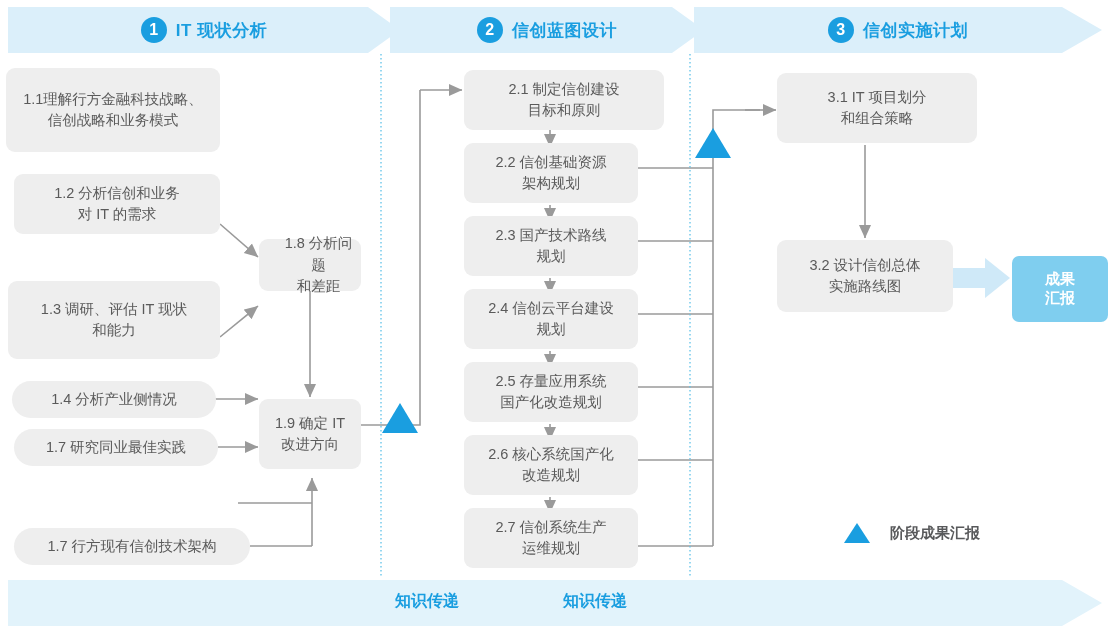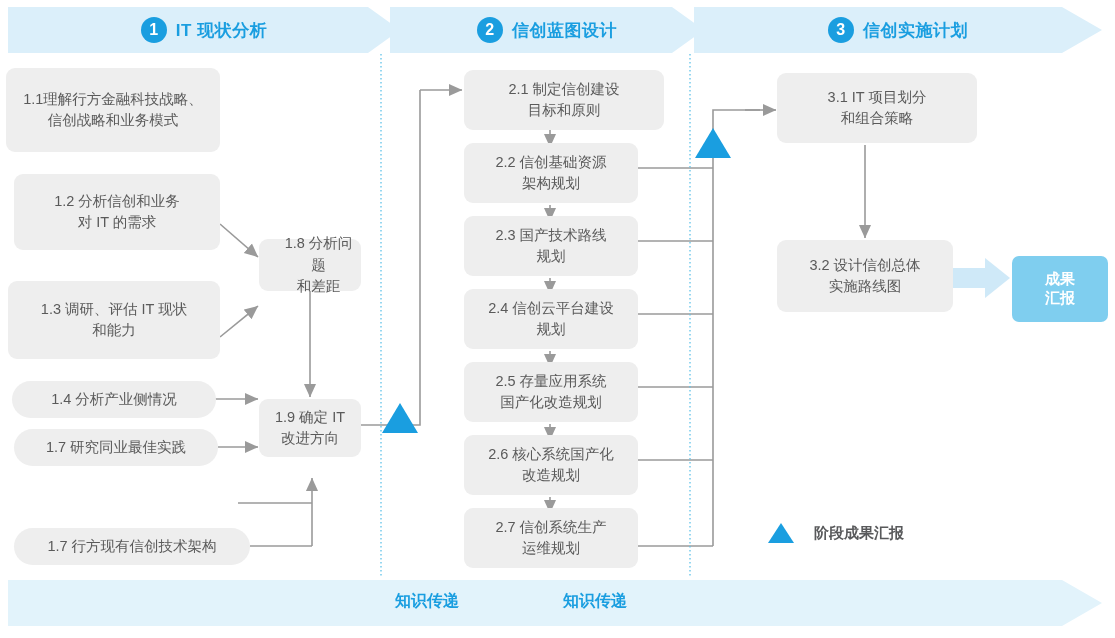--- a/index.html
+++ b/index.html
@@ -149,43 +149,43 @@
     </div>
   </div>
   <div class="phase" style="left:694px;width:408px;">
     <div class="inner">
       <span class="num">3</span>
       <span class="ptitle">信创实施计划</span>
     </div>
   </div>
 
   <div class="box" style="left:6px;top:68px;width:214px;height:84px;">1.1理解行方金融科技战略、<br>信创战略和业务模式</div>
-  <div class="box" style="left:14px;top:174px;width:206px;height:76px;">1.2 分析信创和业务<br>对 IT 的需求</div>
+  <div class="box" style="left:14px;top:174px;width:206px;height:60px;">1.2 分析信创和业务<br>对 IT 的需求</div>
   <div class="box" style="left:8px;top:281px;width:212px;height:78px;">1.3 调研、评估 IT 现状<br>和能力</div>
   <div class="box pill" style="left:12px;top:381px;width:204px;height:37px;">1.4 分析产业侧情况</div>
   <div class="box pill" style="left:14px;top:429px;width:204px;height:37px;">1.7 研究同业最佳实践</div>
   <div class="box pill" style="left:14px;top:528px;width:236px;height:37px;">1.7 行方现有信创技术架构</div>
 
   <div class="box" style="left:259px;top:239px;width:102px;height:52px;padding-left:25px;">1.8 分析问题<br>和差距</div>
-  <div class="box" style="left:259px;top:399px;width:102px;height:58px;">1.9 确定 IT<br>改进方向</div>
+  <div class="box" style="left:259px;top:399px;width:102px;height:70px;">1.9 确定 IT<br>改进方向</div>
 
   <div class="box" style="left:464px;top:70px;width:200px;height:60px;">2.1 制定信创建设<br>目标和原则</div>
   <div class="box" style="left:464px;top:143px;width:174px;height:60px;">2.2 信创基础资源<br>架构规划</div>
   <div class="box" style="left:464px;top:216px;width:174px;height:60px;">2.3 国产技术路线<br>规划</div>
   <div class="box" style="left:464px;top:289px;width:174px;height:60px;">2.4 信创云平台建设<br>规划</div>
   <div class="box" style="left:464px;top:362px;width:174px;height:60px;">2.5 存量应用系统<br>国产化改造规划</div>
   <div class="box" style="left:464px;top:435px;width:174px;height:60px;">2.6 核心系统国产化<br>改造规划</div>
   <div class="box" style="left:464px;top:508px;width:174px;height:60px;">2.7 信创系统生产<br>运维规划</div>
 
   <div class="box" style="left:777px;top:73px;width:200px;height:70px;">3.1 IT 项目划分<br>和组合策略</div>
   <div class="box" style="left:777px;top:240px;width:176px;height:72px;">3.2 设计信创总体<br>实施路线图</div>
 
   <div class="result" style="left:1012px;top:242px;width:96px;height:66px;">成果<br>汇报</div>
 
-  <div class="legend" style="left:768px;top:523px;gap:20px;">
+  <div class="legend" style="left:844px;top:523px;gap:20px;">
     <span class="tri-legend"></span>
     <span>阶段成果汇报</span>
   </div>
 
   <div class="footbar">
     <span class="flabel" style="left:387px;">知识传递</span>
     <span class="flabel" style="left:555px;">知识传递</span>
   </div>
 
 </div>

